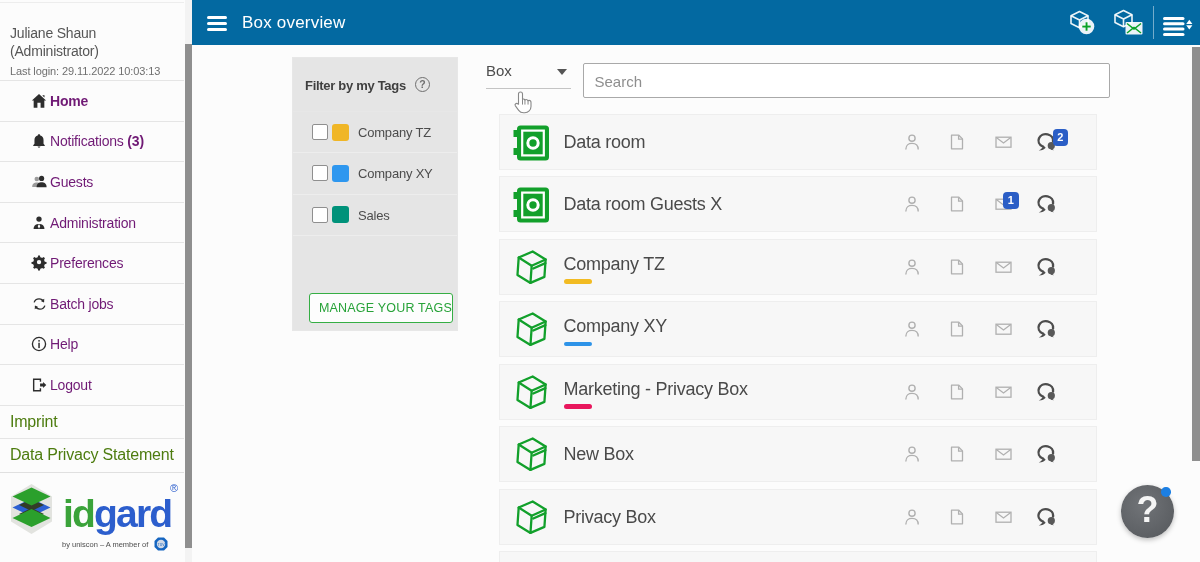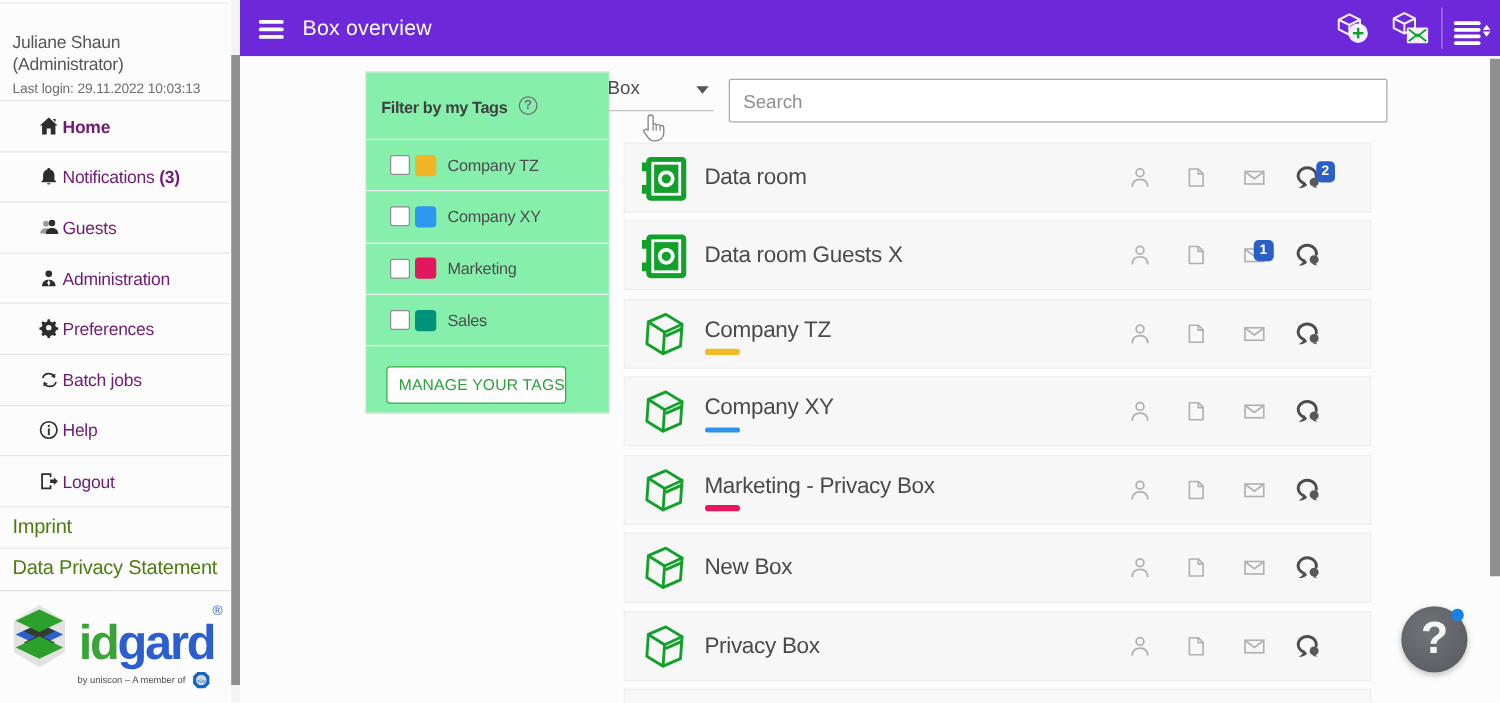--- a/index.html
+++ b/index.html
@@ -18,30 +18,30 @@
   .mi .lb { position:absolute; left:50px; top:50%; transform:translateY(-50%); font-size:14px; letter-spacing:-0.2px; color:#701a75; }
   .small-link { position:relative; width:184px; height:33px; border-top:1px solid #e5e5e5; }
   .small-link span { position:absolute; left:10px; top:50%; transform:translateY(-50%); font-size:16px; letter-spacing:-0.2px; color:#4d7c0f; }
   #logoarea { left:0; top:471.5px; width:184px; height:90.5px; border-top:1px solid #e0e0e0; background:#fcfcfc; }
 
   
   #lsb-track { left:184.5px; top:0; width:7.3px; height:562px; background:#f3f3f3; }
   #lsb-thumb { left:185px; top:44px; width:7.3px; height:504px; background:#8f8f8f; }
 
   
-  #appbar { left:191.5px; top:0; width:1008.5px; height:45px; background:#6d28d9; }
+  #appbar { left:191.5px; top:0; width:1008.5px; height:45px; background:#0369a1; }
   #appbar .title { position:absolute; left:50.5px; top:13px; font-size:17px; color:#fff; font-weight:500; letter-spacing:.2px; }
   .hamb { position:absolute; left:15.5px; top:15.5px; width:20px; }
   .hamb div { height:3px; background:#fff; border-radius:2px; margin-bottom:3.2px; }
   #appbar .vsep { position:absolute; left:961px; top:6px; width:1px; height:33px; background:rgba(255,255,255,.45); }
 
   
   #content { left:191.5px; top:45px; width:1008.5px; height:517px; background:#fcfcfc; }
 
-  #filterpanel { left:100.5px; top:12px; width:196px; height:274px; background:#86efac; border:1px solid #e7e7e7; }
+  #filterpanel { left:100.5px; top:12px; width:166px; height:274px; background:#e5e5e5; border:1px solid #e7e7e7; }
   #filterpanel .hd { position:relative; height:54px; border-bottom:1px solid #e7e7e7; }
   #filterpanel .hd b { position:absolute; left:12px; top:20px; font-size:13px; letter-spacing:-0.3px; color:#3f3f3f; }
   .qm { position:absolute; left:122px; top:19px; width:15px; height:15px; border:1.5px solid #6f6f6f; border-radius:50%; color:#6f6f6f; font-size:10.5px; font-weight:700; text-align:center; line-height:12.5px; }
   .tagrow { position:relative; height:41.3px; border-bottom:1px solid #ededed; }
   .tagrow .cb { position:absolute; left:19px; top:50%; margin-top:-8px; width:16px; height:16px; border:1.5px solid #8f8f8f; border-radius:2px; background:#fff; }
   .tagrow .sq { position:absolute; left:39px; top:50%; margin-top:-8.5px; width:17px; height:17px; border-radius:3px; }
   .tagrow .tl { position:absolute; left:65px; top:50%; transform:translateY(-50%); font-size:13px; letter-spacing:-0.2px; color:#4c4c4c; }
   .managebtn { position:absolute; left:16px; top:235px; width:144px; height:30px; border:1px solid #35ae44; border-radius:3px; background:#fdfdfd; color:#27a238; font-size:12.5px; font-weight:500; text-align:right; line-height:28px; letter-spacing:.2px; }
 
   .boxsel { left:294.5px; top:17px; width:85px; }
@@ -234,25 +234,20 @@
           <span class="sq" style="background:#f0b626;"></span>
           <span class="tl">Company TZ</span>
         </div>
       <div class="tagrow">
           <span class="cb"></span>
           <span class="sq" style="background:#2e97ef;"></span>
           <span class="tl">Company XY</span>
         </div>
       <div class="tagrow">
           <span class="cb"></span>
-          <span class="sq" style="background:#e2175e;"></span>
-          <span class="tl">Marketing</span>
-        </div>
-      <div class="tagrow">
-          <span class="cb"></span>
           <span class="sq" style="background:#00927a;"></span>
           <span class="tl">Sales</span>
         </div>
       <div class="managebtn">MANAGE YOUR TAGS</div>
     </div>
 
     <div class="boxsel abs">
       <span class="t">Box</span>
       <span class="caret"></span>
       <span class="ul"></span>

